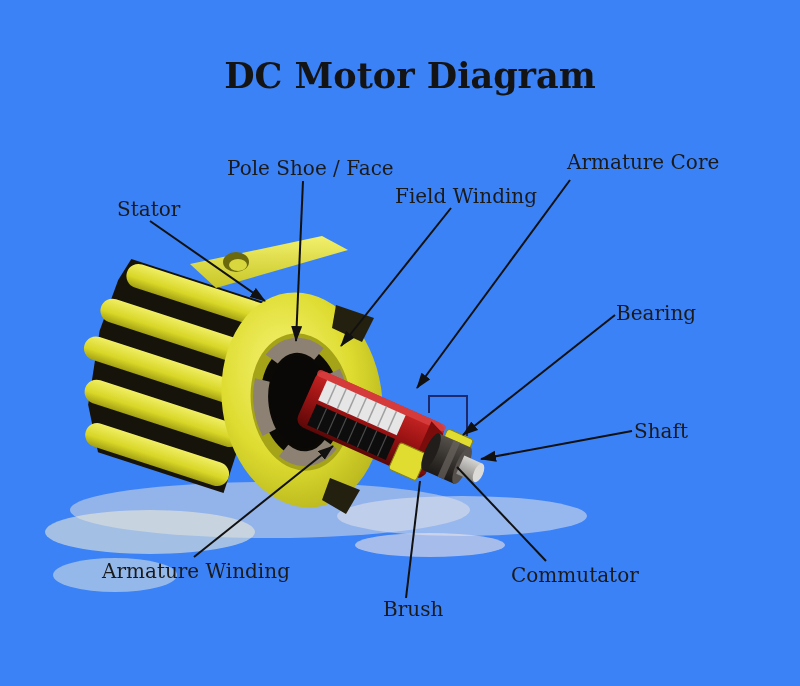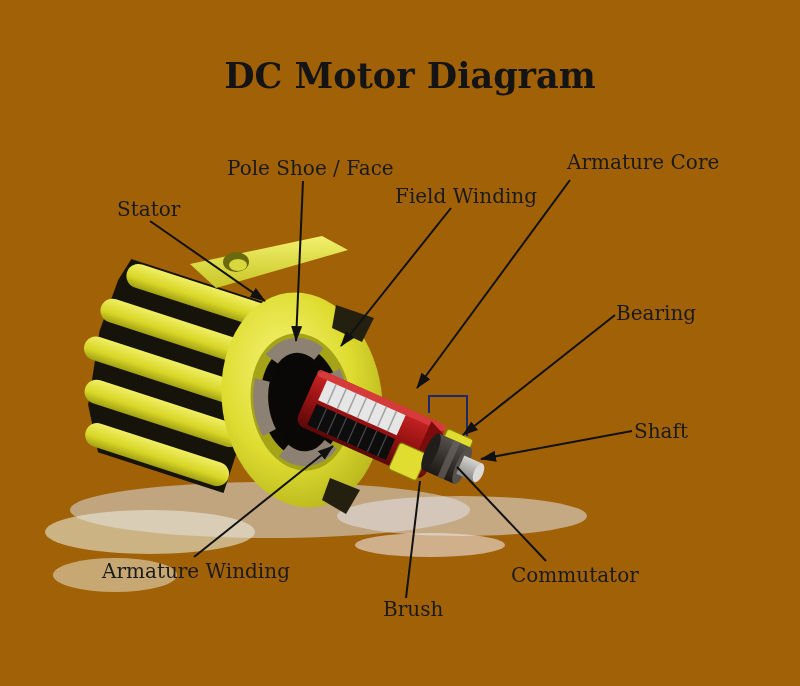--- a/index.html
+++ b/index.html
@@ -1,16 +1,16 @@
 <!DOCTYPE html>
 <html><head>
 <meta charset="utf-8">
 <style>
   html,body{margin:0;padding:0;background:#ffffff;}
-  .page{position:relative;width:800px;height:686px;background:#a16207;overflow:hidden;
+  .page{position:relative;width:800px;height:686px;background:#3b82f6;overflow:hidden;
         font-family:"DejaVu Serif","Liberation Serif",serif;}
   svg{display:block}
   .title-text{font-family:"DejaVu Serif","Liberation Serif",serif;font-weight:bold;
               font-size:35px;fill:#141414;}
   .part-label{font-family:"DejaVu Serif","Liberation Serif",serif;font-size:20px;fill:#1a1a1a;}
   .leader{stroke:#111111;stroke-width:2;fill:none;}
 </style>
 </head>
 <body>
 

